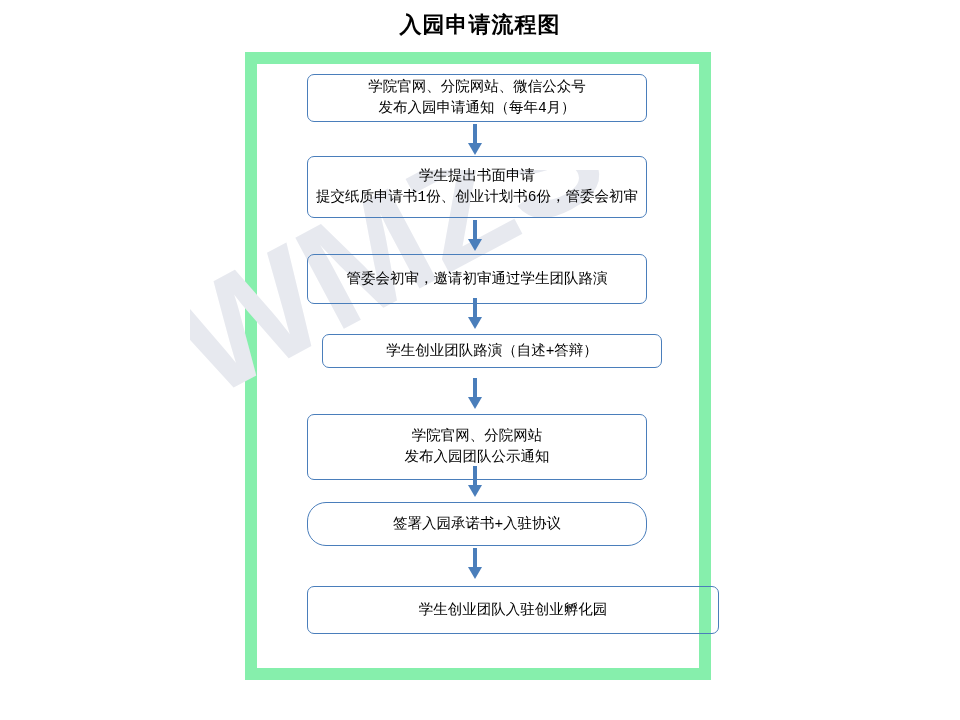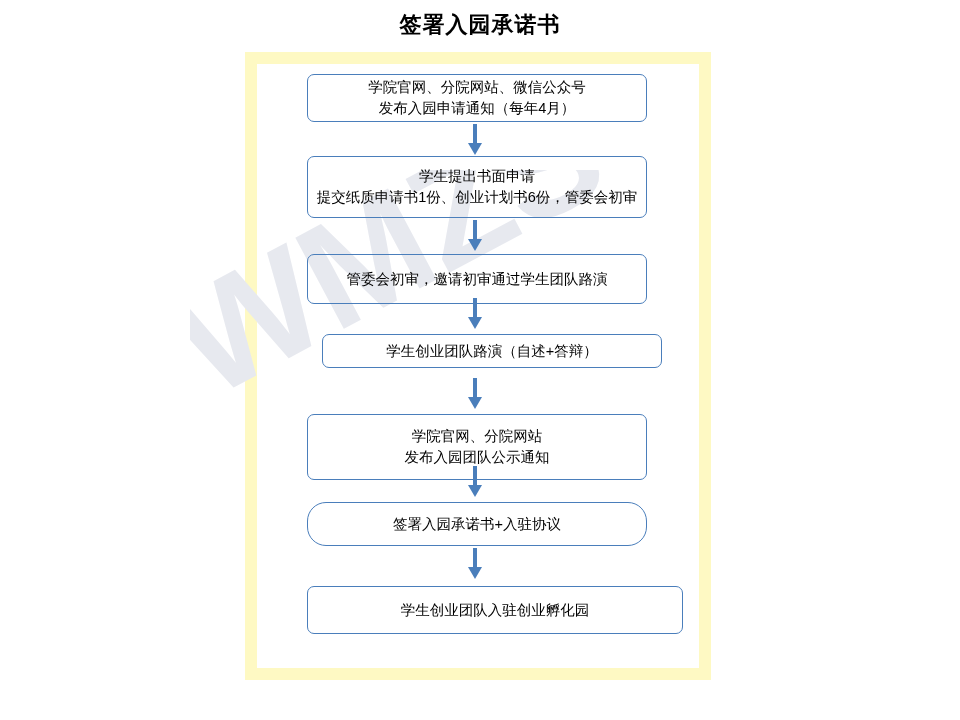--- a/index.html
+++ b/index.html
@@ -27,22 +27,23 @@
     letter-spacing: 1px;
   }
 
   
   .frame-outer {
     position: absolute;
     left: 245px;
     top: 52px;
     width: 466px;
     height: 628px;
-    background: #fef9c3;
+    background: #86efac;
     box-sizing: border-box;
+    font-family: Liberation Mono, monospace;
   }
   .frame-inner {
     position: absolute;
     left: 12px;
     top: 12px;
     right: 12px;
     bottom: 12px;
     background: #ffffff;
   }
 
@@ -95,21 +96,21 @@
   .arrow {
     position: absolute;
     width: 16px;
     z-index: 11;
   }
   .arrow svg { display: block; }
 </style>
 </head>
 <body>
 
-<div class="page-title">签署入园承诺书</div>
+<div class="page-title">入园申请流程图</div>
 
 <div class="frame-outer">
   <div class="frame-inner"></div>
 
   <div class="flow">
 
     <div class="node" style="left:62px; top:22px; width:340px; height:48px;">
       <span class="txt">学院官网、分院网站、微信公众号
 发布入园申请通知（每年4月）</span>
     </div>
@@ -171,21 +172,21 @@
       <span class="txt">签署入园承诺书+入驻协议</span>
     </div>
 
     <div class="arrow" style="left:222px; top:496px; height:32px;">
       <svg width="16" height="32" viewBox="0 0 16 32">
         <line x1="8" y1="0" x2="8" y2="21" stroke="#4a7ebb" stroke-width="4"></line>
         <polygon points="1,19 15,19 8,31" fill="#4a7ebb"></polygon>
       </svg>
     </div>
 
-    <div class="node" style="left:62px; top:534px; width:376px; height:48px;">
+    <div class="node" style="left:62px; top:534px; width:412px; height:48px;">
       <span class="txt">学生创业团队入驻创业孵化园</span>
     </div>
 
   </div>
 </div>
 
 <div class="watermark">
   <svg width="560" height="320" viewBox="0 0 560 320">
     <text x="20" y="230" transform="rotate(-28 20 230)">WMZS</text>
   </svg>

